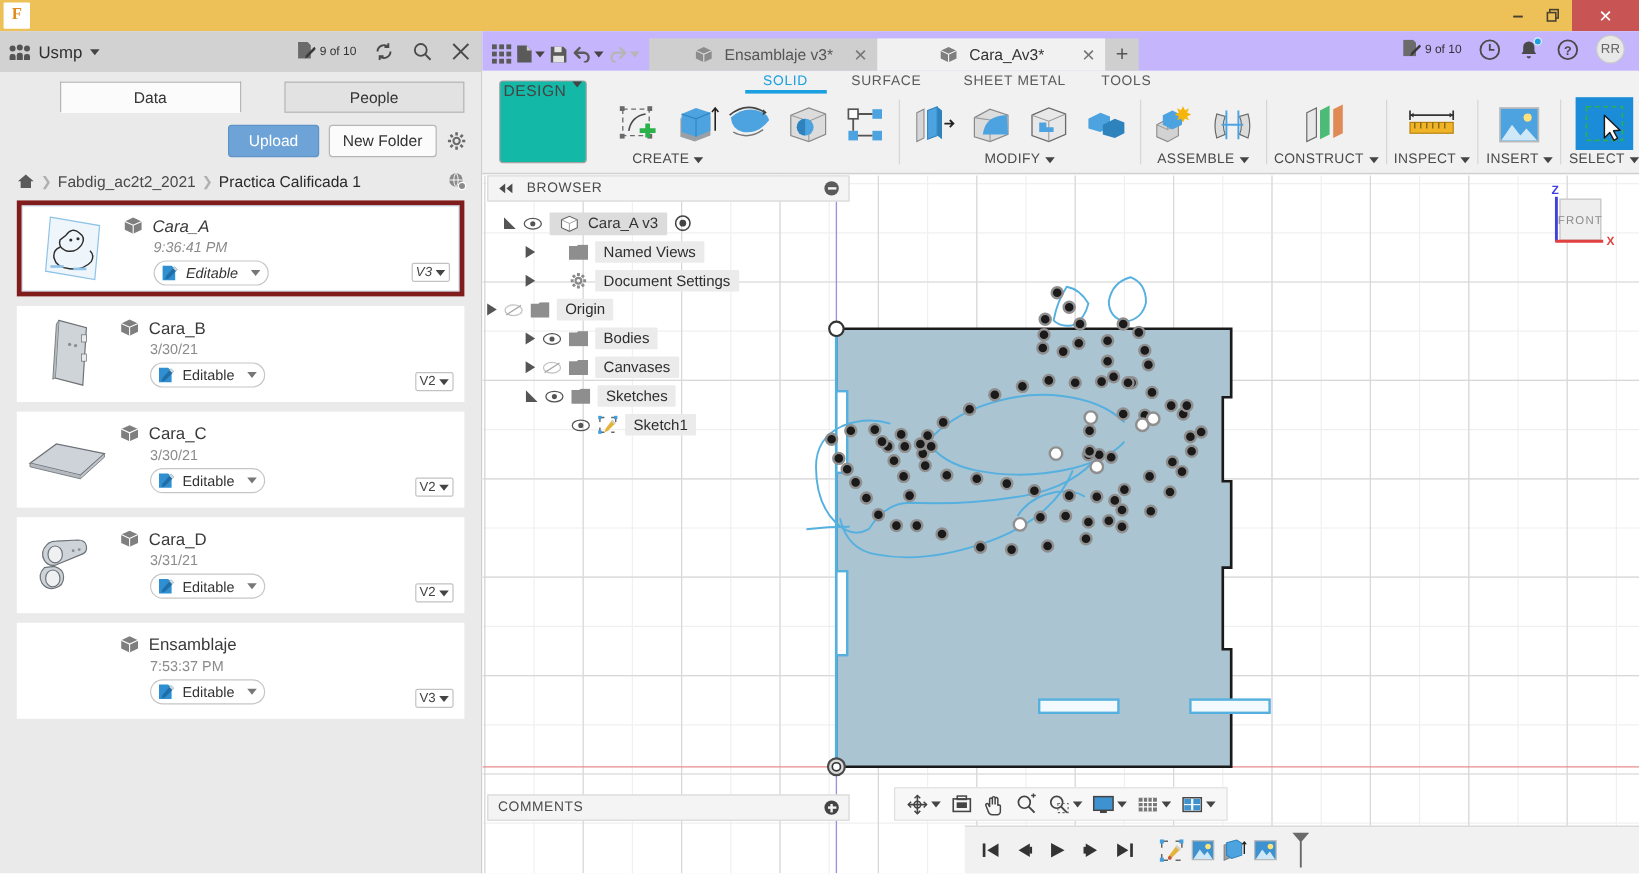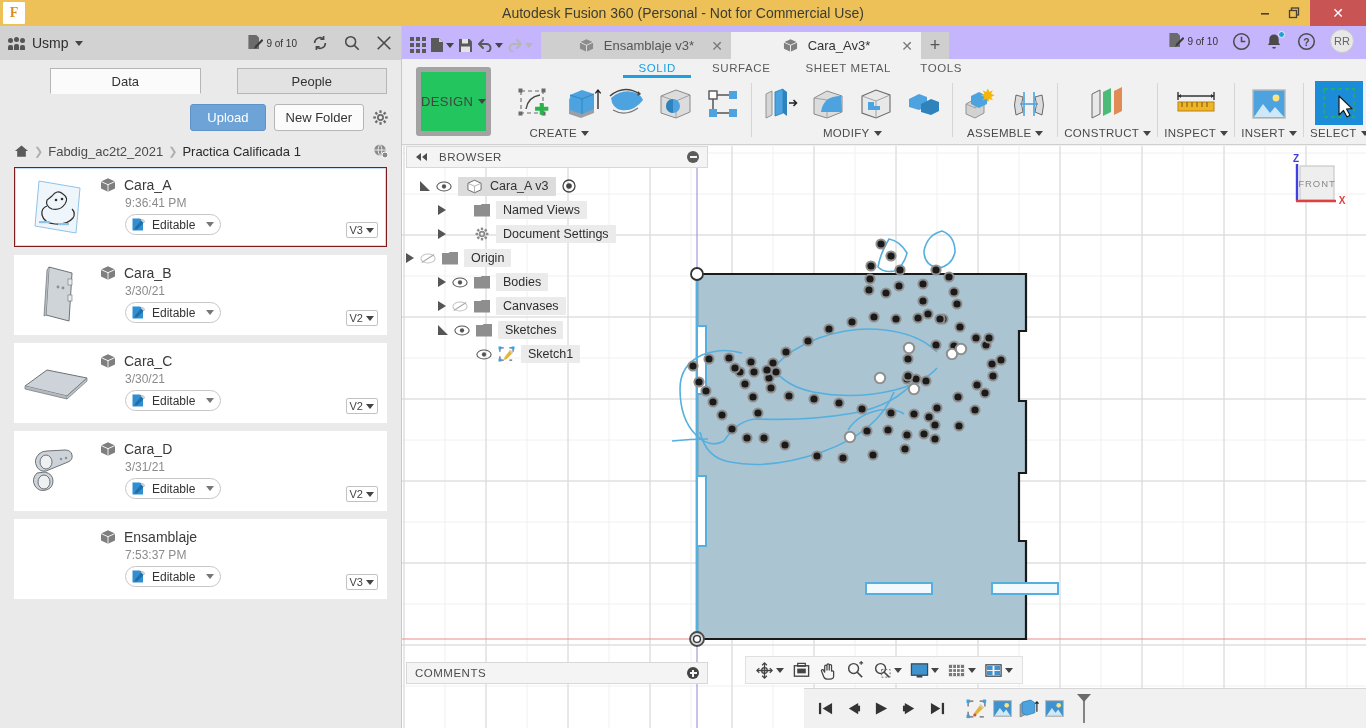--- a/index.html
+++ b/index.html
@@ -74,21 +74,21 @@
 
   .lp-crumb { display:flex; align-items:center; gap:5px; padding:4px 12px 8px 14px; font-size:13px; }
   .crumb-sep { color:#b0b0b0; font-size:11px; }
   .crumb-link { color:#4a4a4a; }
   .crumb-cur { color:#2a2a2a; }
   .crumb-globe { margin-left:auto; width:16px;height:16px; }
 
   .lp-list { padding:0 14px; }
   .lp-item { background:#fff; border:1px solid transparent; display:flex; height:80px;
      margin-bottom:8px; position:relative; }
-  .lp-item.selected { border:1px solid #7f1d1d; box-shadow:0 0 0 1px #c9ddf2 inset; }
+  .lp-item.selected { border:4px solid #7f1d1d; box-shadow:0 0 0 1px #c9ddf2 inset;font-style:italic; }
   .lp-thumb { width:84px; display:flex; align-items:center; justify-content:center; }
   .lp-info { flex:1; padding-top:9px; position:relative; }
   .lp-name { display:flex; align-items:center; gap:7px; font-size:14px; color:#3a3a3a; }
   .cubeicon { width:18px;height:16px; display:inline-block; }
   .lp-date { font-size:12px; color:#8b8b8b; margin:3px 0 0 26px; }
   .lp-pill { display:inline-flex; align-items:center; gap:6px; margin:4px 0 0 26px;
      border:1px solid #c6c6c6; border-radius:11px; height:21px; padding:0 6px 0 5px; background:#fff; }
   .lp-pill-txt { font-size:12px; color:#333; }
   .lp-pill .caret { border-top-color:#777; margin-left:5px; }
   .icon-editable { width:15px;height:15px; display:inline-block; }
@@ -112,22 +112,22 @@
   .doctab .x { position:absolute; right:8px; color:#777; font-size:14px; }
   .plustab { width:28px; height:27px; display:flex; align-items:center; justify-content:center;
      background:#cfcfcf; color:#555; font-size:18px; }
   .f-topright { margin-left:auto; display:flex; align-items:center; gap:14px; padding:0 12px 6px 10px; }
   .avatar { width:24px;height:24px;border-radius:50%;background:#e8e8e8;border:1px solid #c9c9c9;
      display:flex;align-items:center;justify-content:center;font-size:11px;color:#666; }
 
   
   .ribbon { height:86px; background:#f1f1f1; display:flex; align-items:stretch;
      border-bottom:1px solid #d0d0d0; position:relative; }
-  .design-box { width:112px; margin:8px 10px 8px 14px; border:5px solid #a3a3a3; border-radius:3px;
-     background:#22c55e; display:flex; align-items:center; justify-content:center; gap:5px;
+  .design-box { width:112px; margin:8px 10px 8px 14px; border:1px solid #a3a3a3; border-radius:3px;
+     background:#14b8a6; display:flex; justify-content:center; gap:5px;
      font-size:13px; color:#444; letter-spacing:.4px; }
   .ribcols { display:flex; flex:1; align-items:flex-start; position:relative; }
   .rib-tabrow { position:absolute; top:3px; left:0; right:0; display:flex; height:20px; }
   .rib-tab { font-size:11.5px; letter-spacing:.6px; color:#5a5a5a; position:absolute; text-align:center; }
   .rib-tab.active { color:#1ba0e0; }
   .rib-tab .ul { position:absolute; left:0; right:0; bottom:-4px; height:3px; background:#1ba0e0; }
   .grp { display:flex; flex-direction:column; align-items:center; padding-top:22px; position:relative; }
   .grp-icons { display:flex; align-items:flex-end; gap:4px; height:44px; }
   .grp-label { font-size:11.5px; color:#4a4a4a; display:flex; align-items:center; gap:4px;
      margin-top:2px; letter-spacing:.3px; }
@@ -181,21 +181,20 @@
 </style>
 </head>
 <body>
 
 <div id="app">
 
   <div class="titlebar">
     <div class="tb-appicon">
       <span>F</span>
     </div>
-    <div class="tb-title">Autodesk Fusion 360 (Personal - Not for Commercial Use)</div>
     <div class="tb-winbtns">
       <div class="tb-btn">
         <svg width="12" height="12" viewBox="0 0 12 12">
             <rect x="2" y="6" width="8" height="1.6" fill="#4a4030"></rect>
           </svg>
       </div>
       <div class="tb-btn">
         <svg width="14" height="14" viewBox="0 0 14 14">
           <rect x="3.5" y="2" width="7" height="7" fill="none" stroke="#4a4030" stroke-width="1.3"></rect>
           <rect x="1.5" y="4.5" width="7" height="7" fill="#edc158" stroke="#4a4030" stroke-width="1.3"></rect>

